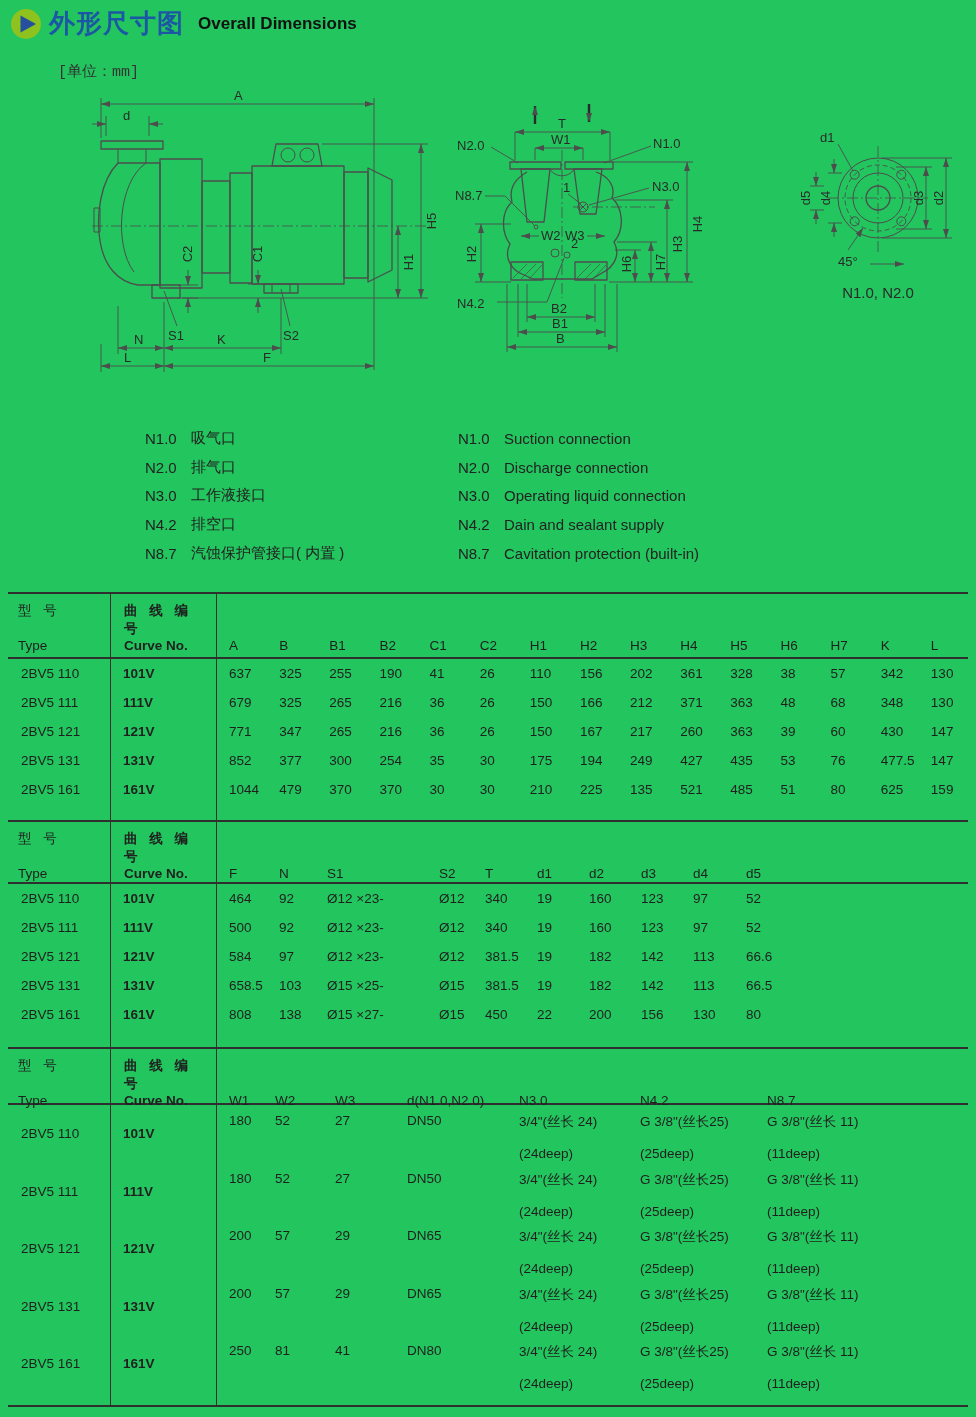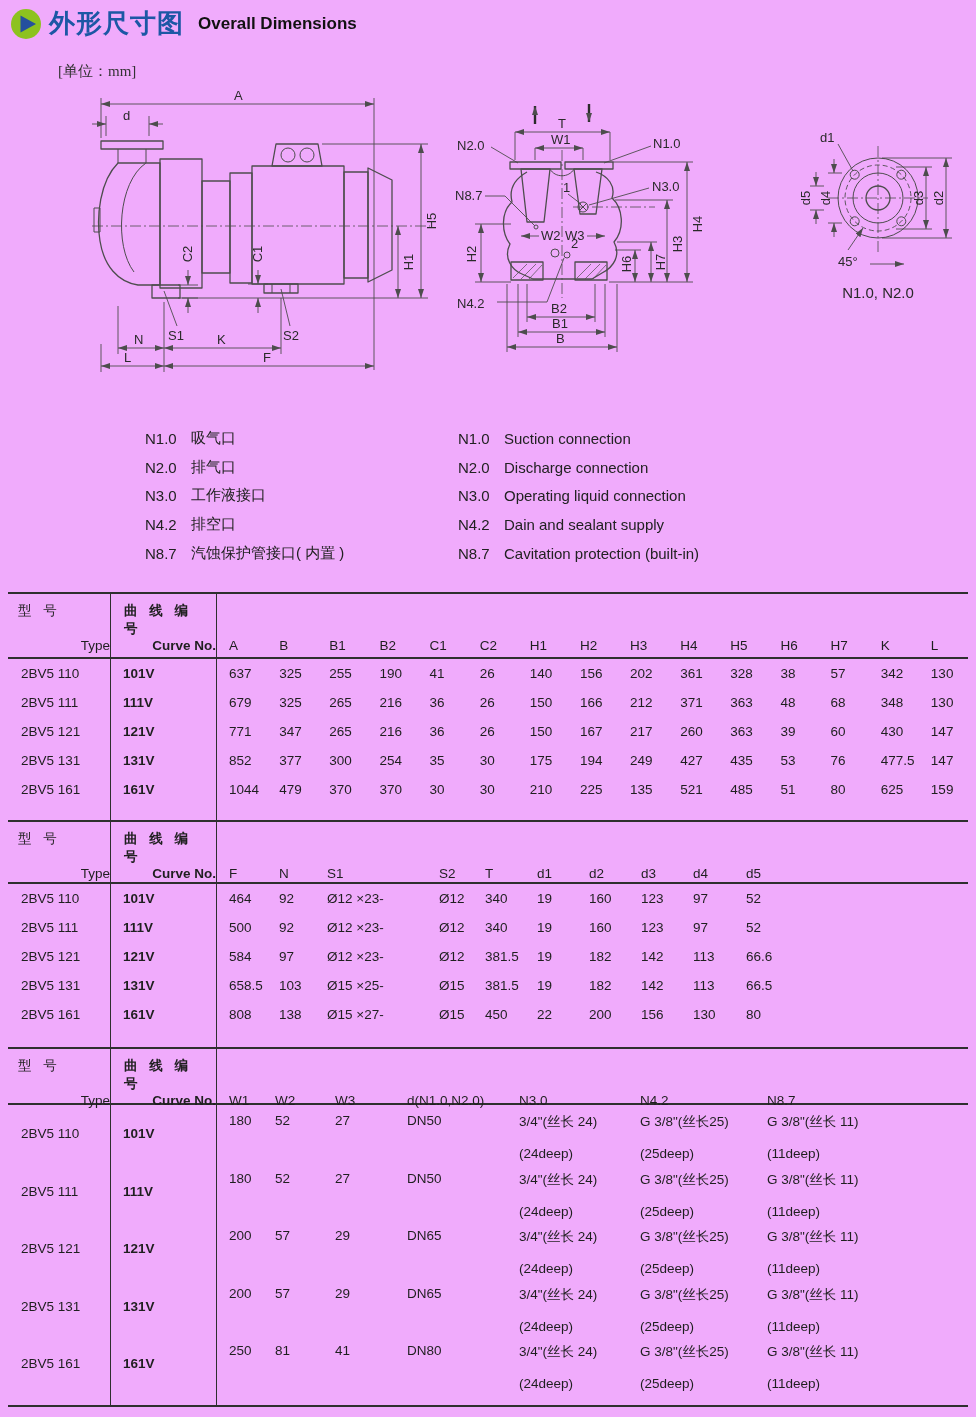--- a/index.html
+++ b/index.html
@@ -1,24 +1,24 @@
 <!DOCTYPE html>
 <html><head>
 <meta charset="utf-8">
 <style>
   html,body{margin:0;padding:0;background:#ffffff;}
-  .page{position:relative;width:976px;height:1417px;background:#f0abfc;overflow:hidden;
+  .page{position:relative;width:976px;height:1417px;background:#22c55e;overflow:hidden;
         font-family:"Liberation Sans","DejaVu Sans",sans-serif;color:#1f1f1f;}
 
   
   .hdr{position:absolute;left:10px;top:6px;display:flex;align-items:center;}
   .hdr .icon{width:32px;height:32px;}
   .title-zh{margin-left:7px;font-size:26px;font-weight:bold;color:#1c57a5;letter-spacing:1px;}
   .title-en{margin-left:14px;font-size:17px;font-weight:bold;color:#111;}
-  .unit-note{position:absolute;left:58px;top:62px;font-family:Liberation Serif, serif;
+  .unit-note{position:absolute;left:58px;top:62px;font-family:Liberation Mono, monospace;
              font-size:15px;color:#333;}
 
   
   .drawing{position:absolute;}
   svg{overflow:visible;}
   .ol{fill:none;stroke:#4d4d4d;stroke-width:1.3;stroke-linejoin:round;}
   .ol2{fill:none;stroke:#4d4d4d;stroke-width:1;stroke-linejoin:round;}
   .dim{fill:none;stroke:#4d4d4d;stroke-width:0.9;}
   .cl{fill:none;stroke:#4d4d4d;stroke-width:0.8;stroke-dasharray:11 3 2 3;}
   .dsh{fill:none;stroke:#4d4d4d;stroke-width:0.9;stroke-dasharray:5 3;}
@@ -40,21 +40,21 @@
   .trow{display:grid;}
   .g0{grid-template-columns:102px 106px repeat(15,1fr);}
   .g1{grid-template-columns:102px 106px 50px 48px 112px 46px 52px 52px 52px 52px 53px 52px 1fr;}
   .g2{grid-template-columns:102px 106px 46px 60px 72px 112px 121px 127px 1fr;}
   .thead{border-bottom:2.4px solid #2f2f2f;align-items:stretch;}
   .tbl[data-table="0"] .thead{height:63px;}
   .tbl[data-table="1"] .thead{height:60px;}
   .tbl[data-table="2"] .thead{height:54px;}
   .h2c{display:flex;flex-direction:column;justify-content:space-between;}
   .h2c .zh{padding-top:8px;letter-spacing:4px;}
-  .h2c .en{padding-bottom:8px;text-align:right;}
+  .h2c .en{padding-bottom:8px;}
   .ch{align-self:end;padding-bottom:8px;}
   .c1{padding-left:10px;}
   .c2{padding-left:14px;font-weight:bold;}
   .ch,.cv{padding-left:13px;}
   .brow{align-items:center;}
   .tbl[data-table="0"] .brow,.tbl[data-table="1"] .brow{height:29px;}
   .tbl[data-table="2"] .brow{height:57.5px;align-items:start;}
   .tbl[data-table="2"] .brow .cv{padding-top:8px;}
   .tbl[data-table="2"] .brow .c1,.tbl[data-table="2"] .brow .c2{align-self:center;padding-top:0;}
   .two .l1{margin-bottom:15px;}
@@ -395,21 +395,21 @@
         </div>
         <div class="brow trow g0">
           <div class="c1 cv">2BV5 110</div>
           <div class="c2 cv">101V</div>
           <div class="cv">637</div>
           <div class="cv">325</div>
           <div class="cv">255</div>
           <div class="cv">190</div>
           <div class="cv">41</div>
           <div class="cv">26</div>
-          <div class="cv">140</div>
+          <div class="cv">110</div>
           <div class="cv">156</div>
           <div class="cv">202</div>
           <div class="cv">361</div>
           <div class="cv">328</div>
           <div class="cv">38</div>
           <div class="cv">57</div>
           <div class="cv">342</div>
           <div class="cv">130</div>
         </div>
         <div class="brow trow g0">

